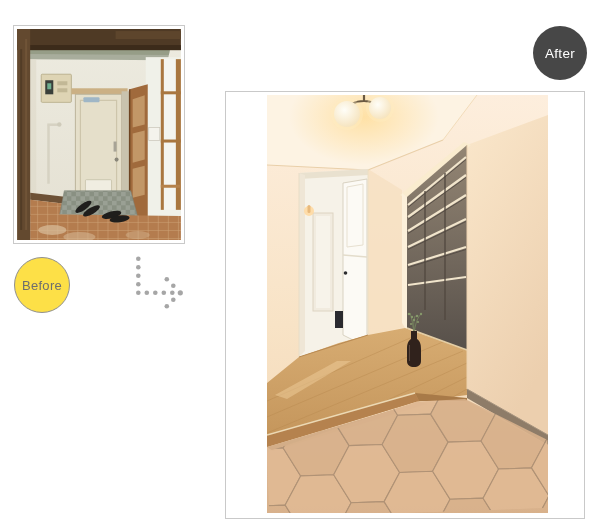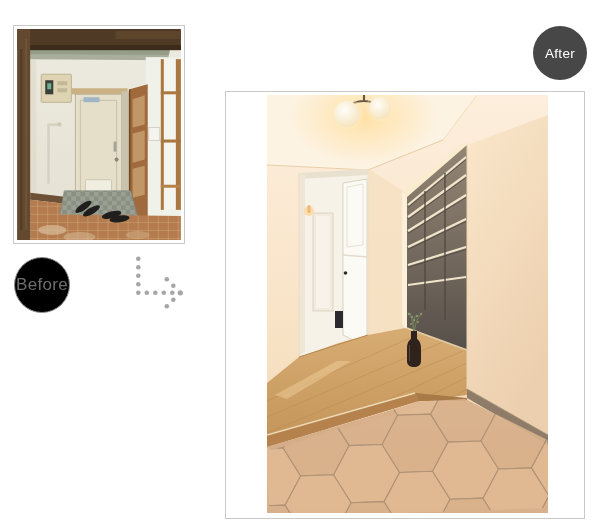--- a/index.html
+++ b/index.html
@@ -17,21 +17,21 @@
   .before-card svg{display:block;}
   .after-card{left:225px;top:91px;width:360px;height:428px;}
   .after-card svg{position:absolute;left:41px;top:3px;display:block;}
   .badge{
     position:absolute;border-radius:50%;display:flex;align-items:center;
     justify-content:center;box-sizing:border-box;letter-spacing:.3px;
   }
   .badge-before{
     left:14px;top:257px;width:56px;height:56px;
     border:1.5px solid var(--badge-before-border,#909090);
-    color:var(--badge-before-text,#6e6e6e);font-size:17px;background:#000000;
+    color:var(--badge-before-text,#6e6e6e);font-size:13px;background:#fde047;
   }
   .badge-after{
     left:533px;top:26px;width:54px;height:54px;
     background:var(--badge-after-bg,#474747);
     color:var(--badge-after-text,#ffffff);font-size:13.5px;
   }
   .arrow-icon{position:absolute;left:133px;top:252px;}
   .arrow-icon circle{fill:var(--arrow-dots,#a6a6a6);}
 </style>
 </head>

